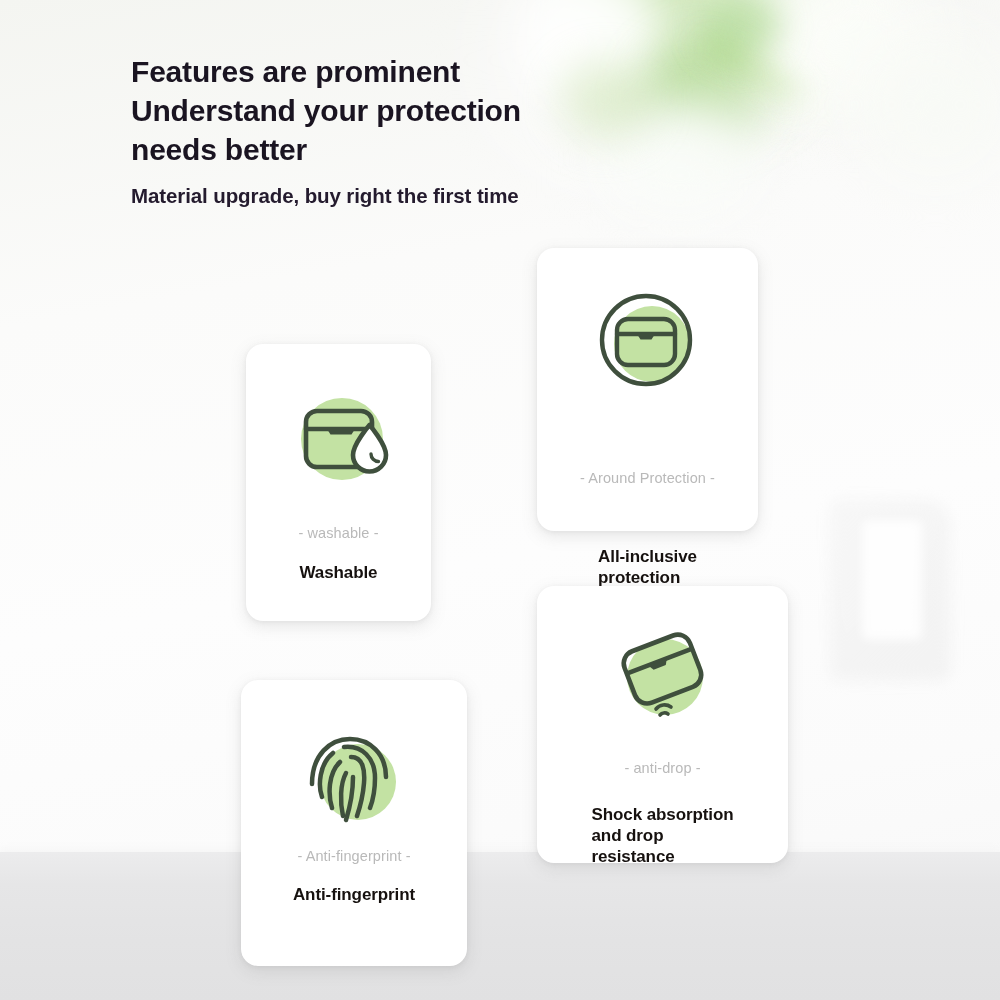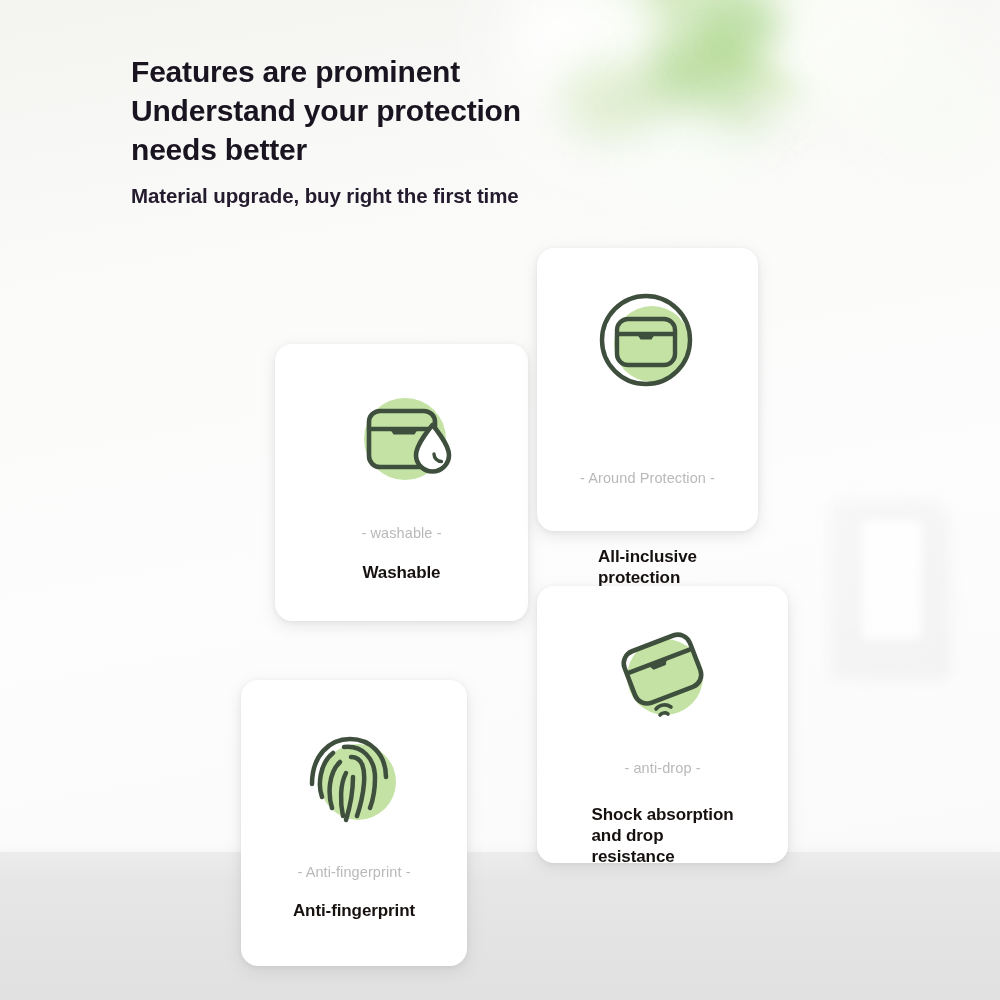--- a/index.html
+++ b/index.html
@@ -77,38 +77,38 @@
   .cap{
     font-size:14.5px;color:#b9b9b9;font-weight:400;text-align:center;
     white-space:nowrap;letter-spacing:.1px;
   }
   .ctitle{
     font-size:17px;font-weight:700;color:#16110f;text-align:left;
     line-height:21px;letter-spacing:-.1px;
   }
 
   
-  #card-washable{left:246px;top:344px;width:253px;height:277px;margin-left:29px;}
+  #card-washable{left:246px;top:344px;width:185px;height:277px;}
   #card-washable .icon-wrap{margin-top:45px;}
   #card-washable .cap{margin-top:36px;}
   #card-washable .ctitle{margin-top:21px;}
 
   #card-around{left:537px;top:248px;width:221px;height:283px;gap:44px;}
   #card-around .icon-wrap{margin-top:38px;}
   #card-around .cap{margin-top:28px;}
   #card-around .ctitle{margin-top:16px;}
 
   #card-antidrop{left:537px;top:586px;width:251px;height:277px;}
   #card-antidrop .icon-wrap{margin-top:34px;}
   #card-antidrop .cap{margin-top:28px;}
   #card-antidrop .ctitle{margin-top:28px;}
 
   #card-antifinger{left:241px;top:680px;width:226px;height:286px;}
   #card-antifinger .icon-wrap{margin-top:48px;}
-  #card-antifinger .cap{margin-top:32px;}
+  #card-antifinger .cap{margin-top:16px;}
   #card-antifinger .ctitle{margin-top:20px;}
 </style>
 </head>
 <body>
 
 <div id="stage">
 
   <div class="bg-layer bg-base"></div>
   <div class="glowwhite"></div>
   <div class="bokeh b1"></div>

